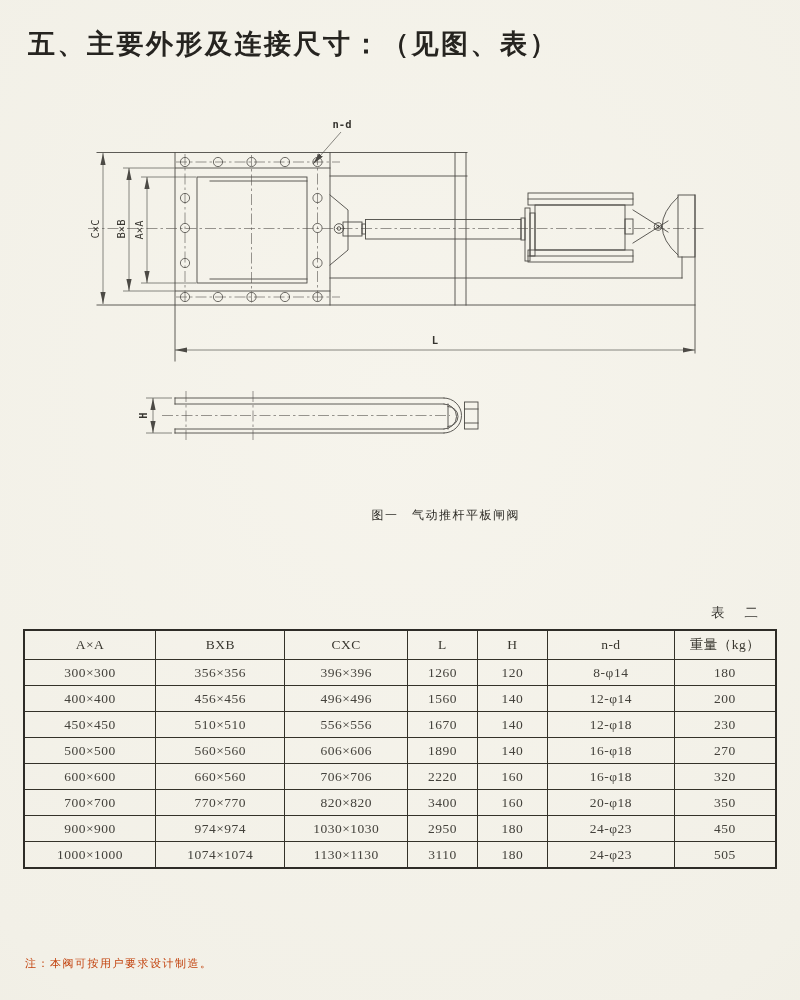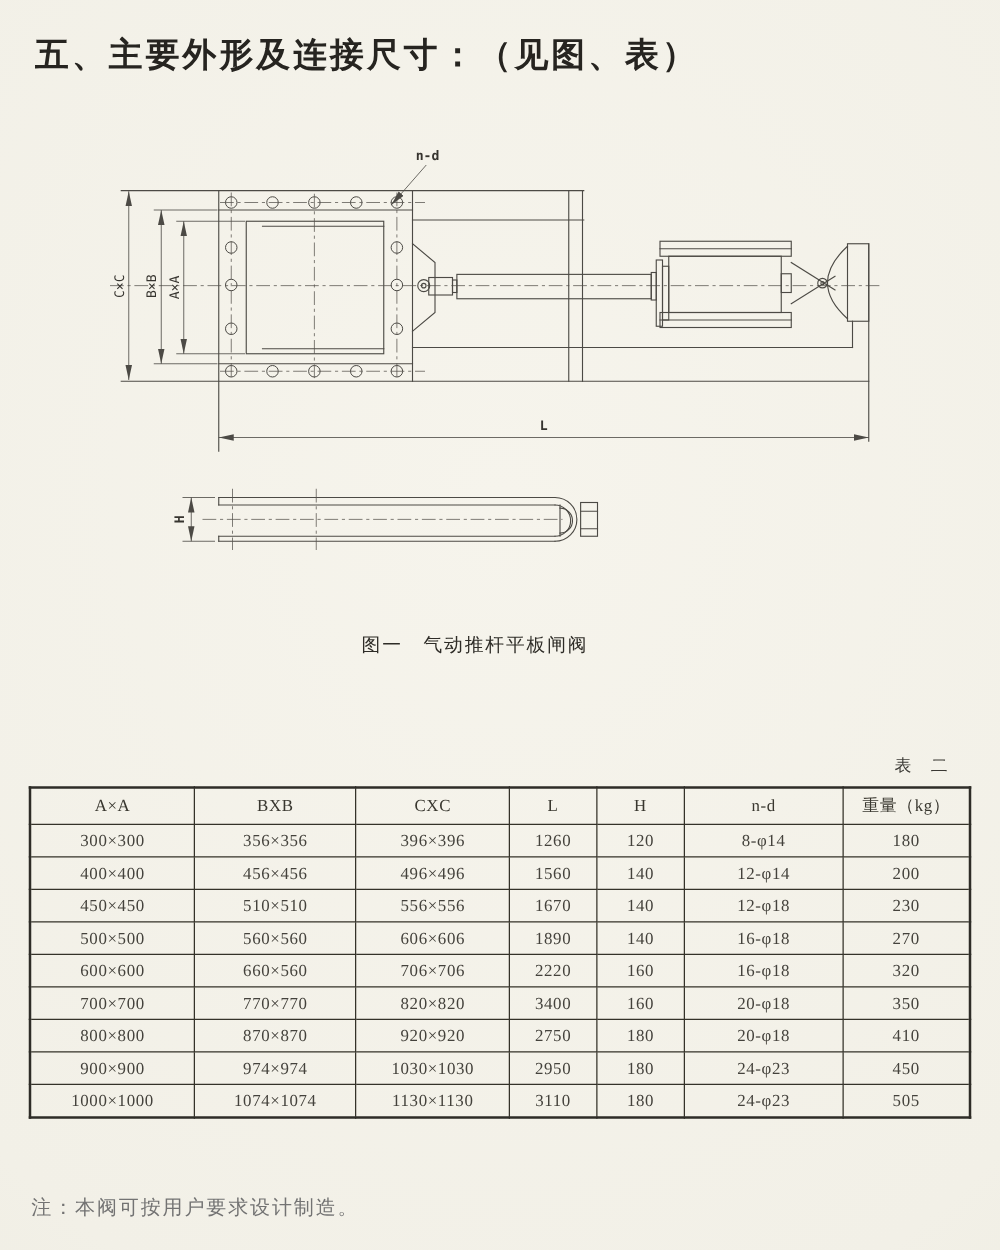--- a/index.html
+++ b/index.html
@@ -15,46 +15,46 @@
     font-size:27px;font-weight:bold;letter-spacing:2.5px;color:#262420;
     white-space:nowrap;
   }
   svg.drawing{position:absolute;left:0;top:95px;width:800px;height:400px;}
   svg .ln{stroke:#4c4a45;stroke-width:0.9;fill:none;stroke-linecap:square;}
   svg .cl{stroke:#55534d;stroke-width:0.6;fill:none;stroke-dasharray:11 3 2.5 3;}
   svg .dim{stroke:#4c4a45;stroke-width:0.65;fill:none;}
   svg .hole{stroke:#4c4a45;stroke-width:0.8;fill:none;}
   svg text{fill:#36342f;font-family:"DejaVu Sans Mono","Liberation Mono",monospace;font-size:10.5px;}
   .figure-caption{
-    position:absolute;left:240px;top:507px;width:280px;text-align:center;
-    font-size:15px;letter-spacing:1.5px;color:#2e2c27;font-weight:500;
+    position:absolute;left:240px;top:507px;width:280px;text-align:right;
+    font-size:12px;letter-spacing:1.5px;color:#2e2c27;font-weight:500;
     white-space:nowrap;
   }
   .table-label{
     position:absolute;right:36px;top:604px;
-    font-size:13.5px;letter-spacing:6px;color:#3a3833;
+    font-size:13.5px;letter-spacing:6px;color:#3a3833;font-family:Liberation Mono, monospace;
   }
   table.spec{
     position:absolute;left:23px;top:629px;width:754px;
     border-collapse:collapse;table-layout:fixed;
     border:2px solid #2e2c27;
     font-size:13.5px;color:#44423c;
   }
   table.spec th, table.spec td{
     border:1.4px solid #343229;
     text-align:center;vertical-align:middle;
     font-weight:normal;padding:0 2px;
     letter-spacing:0.5px;
     overflow:hidden;white-space:nowrap;
   }
   table.spec th{height:28px;color:#39372f;}
   table.spec td{height:25px;}
   .footnote{
     position:absolute;left:25px;top:956px;
-    font-size:16px;letter-spacing:1.5px;color:#737373;font-weight:500;
+    font-size:11px;letter-spacing:1.5px;color:#c2410c;font-weight:500;
   }
 </style>
 </head>
 <body>
 
 <div class="page-title">五、主要外形及连接尺寸：（见图、表）</div>
 
 <svg class="drawing" viewBox="0 0 800 400" aria-label="technical drawing">
   <defs>
     <marker id="ah" markerWidth="13" markerHeight="7" refX="12" refY="2.8" orient="auto-start-reverse" markerUnits="userSpaceOnUse">
@@ -264,29 +264,20 @@
       <tr>
         <td>700×700</td>
         <td>770×770</td>
         <td>820×820</td>
         <td>3400</td>
         <td>160</td>
         <td>20-φ18</td>
         <td>350</td>
       </tr>
       <tr>
-        <td>800×800</td>
-        <td>870×870</td>
-        <td>920×920</td>
-        <td>2750</td>
-        <td>180</td>
-        <td>20-φ18</td>
-        <td>410</td>
-      </tr>
-      <tr>
         <td>900×900</td>
         <td>974×974</td>
         <td>1030×1030</td>
         <td>2950</td>
         <td>180</td>
         <td>24-φ23</td>
         <td>450</td>
       </tr>
       <tr>
         <td>1000×1000</td>

